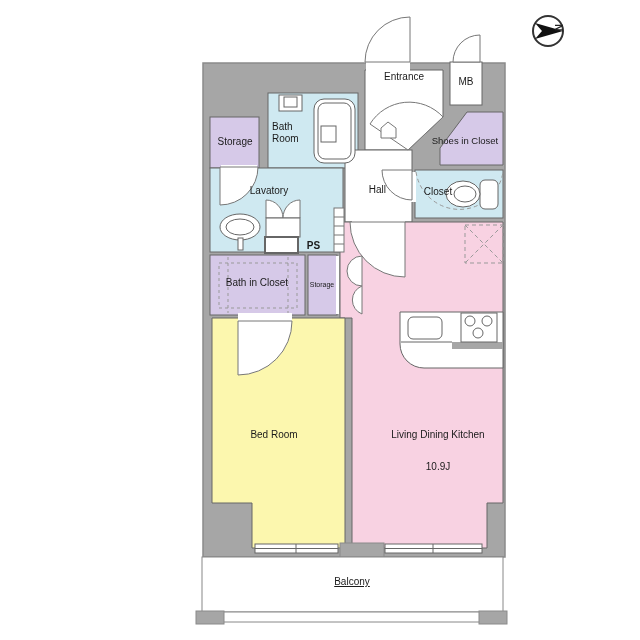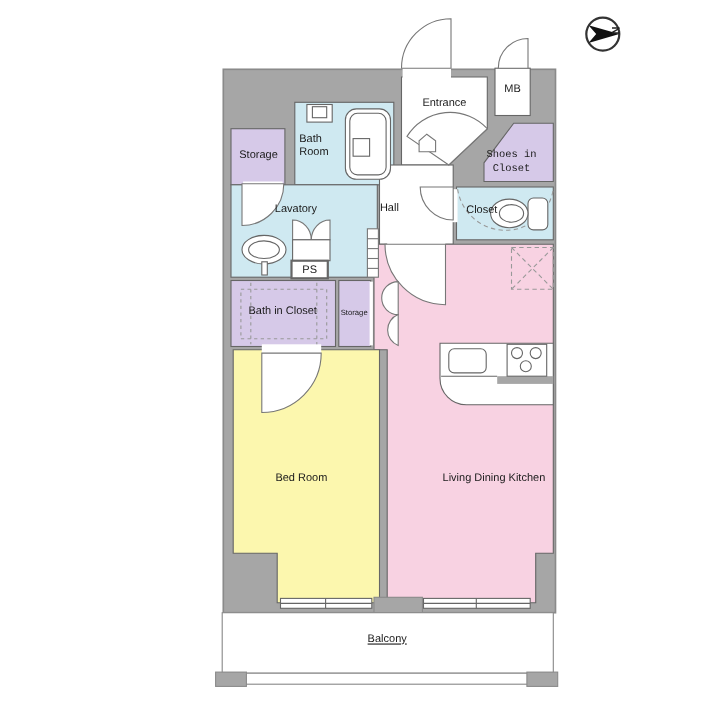--- a/index.html
+++ b/index.html
@@ -3,21 +3,21 @@
 <meta charset="utf-8">
 <style>
   html,body{margin:0;padding:0;background:#fff;}
   .canvas{position:relative;width:640px;height:640px;background:#fff;overflow:hidden;
           font-family:"Liberation Sans",sans-serif;color:#222;}
   svg{position:absolute;left:0;top:0;}
   .lbl{position:absolute;font-size:10px;line-height:12px;color:#1a1a1a;white-space:pre-line;}
   .lbl.center{text-align:center;}
   .lbl.big{font-size:10px;line-height:16px;}
   .lbl.tiny{font-size:7px;line-height:8px;}
-  .lbl.bold{font-weight:normal;}
+  .lbl.bold{font-weight:bold;padding-left:32px;}
   .north{position:absolute;left:564px;top:24px;font-size:10px;font-weight:bold;
          transform:rotate(90deg);transform-origin:left top;}
 </style>
 </head>
 <body>
 
 <div class="canvas">
 
 <svg width="640" height="640" viewBox="0 0 640 640">
 
@@ -139,35 +139,36 @@
     <rect x="196" y="611" width="28" height="13" fill="#a6a6a6" stroke="#8a8a8a"></rect>
     <rect x="479" y="611" width="28" height="13" fill="#a6a6a6" stroke="#8a8a8a"></rect>
   </g>
 
   <g>
     <circle cx="548" cy="31" r="15" fill="#ffffff" stroke="#333" stroke-width="2"></circle>
     <polygon points="535,23 563,31 535,39 542,31" fill="#111"></polygon>
   </g>
 </svg>
 
-<div class="lbl center" style="left:365px;top:88px;width:78px;">Entrance</div>
+<div class="lbl center" style="left:365px;top:71px;width:78px;">Entrance</div>
 <div class="lbl center" style="left:450px;top:76px;width:32px;">MB</div>
-<div class="lbl center" style="left:429px;top:135px;width:72px;font-size:9.5px;font-family:Liberation Mono, monospace;">Shoes in Closet</div>
+<div class="lbl center" style="left:429px;top:135px;width:72px;font-size:9.5px;">Shoes in Closet</div>
 <div class="lbl center" style="left:212px;top:136px;width:46px;">Storage</div>
 <div class="lbl" style="left:272px;top:121px;width:34px;">Bath Room</div>
 <div class="lbl center" style="left:240px;top:185px;width:58px;">Lavatory</div>
-<div class="lbl center" style="left:332px;top:184px;width:44px;">Hall</div>
+<div class="lbl center" style="left:342px;top:184px;width:44px;text-align:right;">Hall</div>
 <div class="lbl center" style="left:413px;top:186px;width:50px;">Closet</div>
 <div class="lbl center bold" style="left:265px;top:240px;width:33px;">PS</div>
 <div class="lbl center" style="left:225px;top:277px;width:64px;">Bath in Closet</div>
 <div class="lbl center tiny" style="left:305px;top:281px;width:34px;">Storage</div>
 
 <div class="lbl center big" style="left:222px;top:411px;width:104px;">
   <div>Bed Room</div>
 </div>
-<div class="lbl center big" style="left:365px;top:411px;width:168px;">
+<div class="lbl center big" style="left:354px;top:411px;width:168px;">
   <div>Living Dining Kitchen</div>
+  <div>10.9J</div>
 </div>
 
 <div class="lbl center" style="left:312px;top:576px;width:80px;text-decoration:underline;">Balcony</div>
 <div class="north">N</div>
 
 </div>
 
 </body></html>

